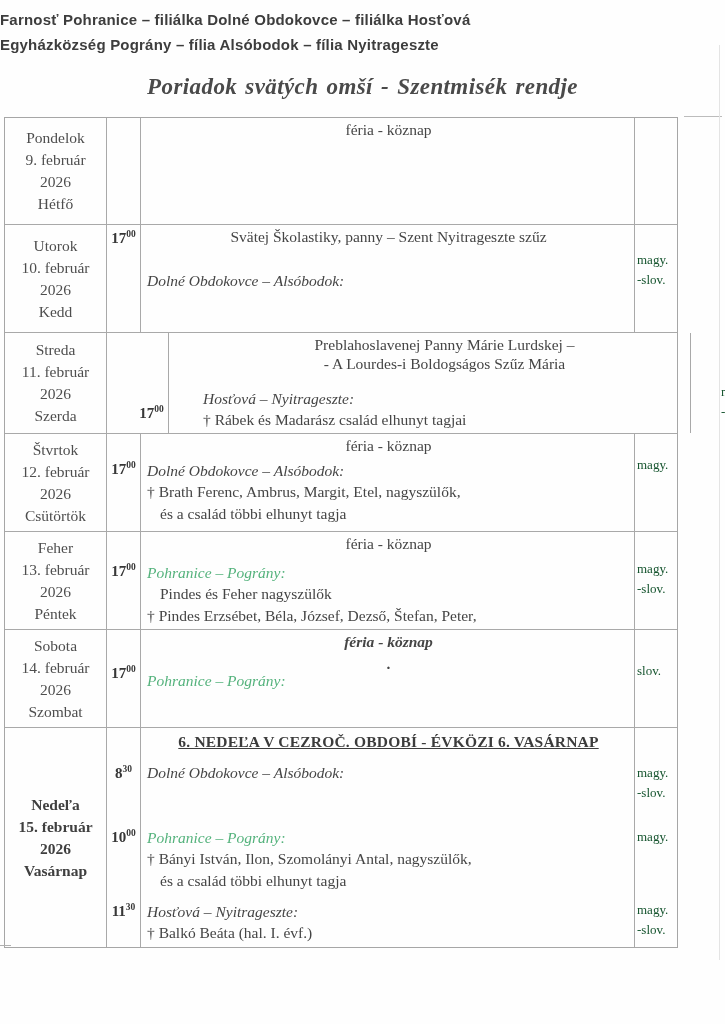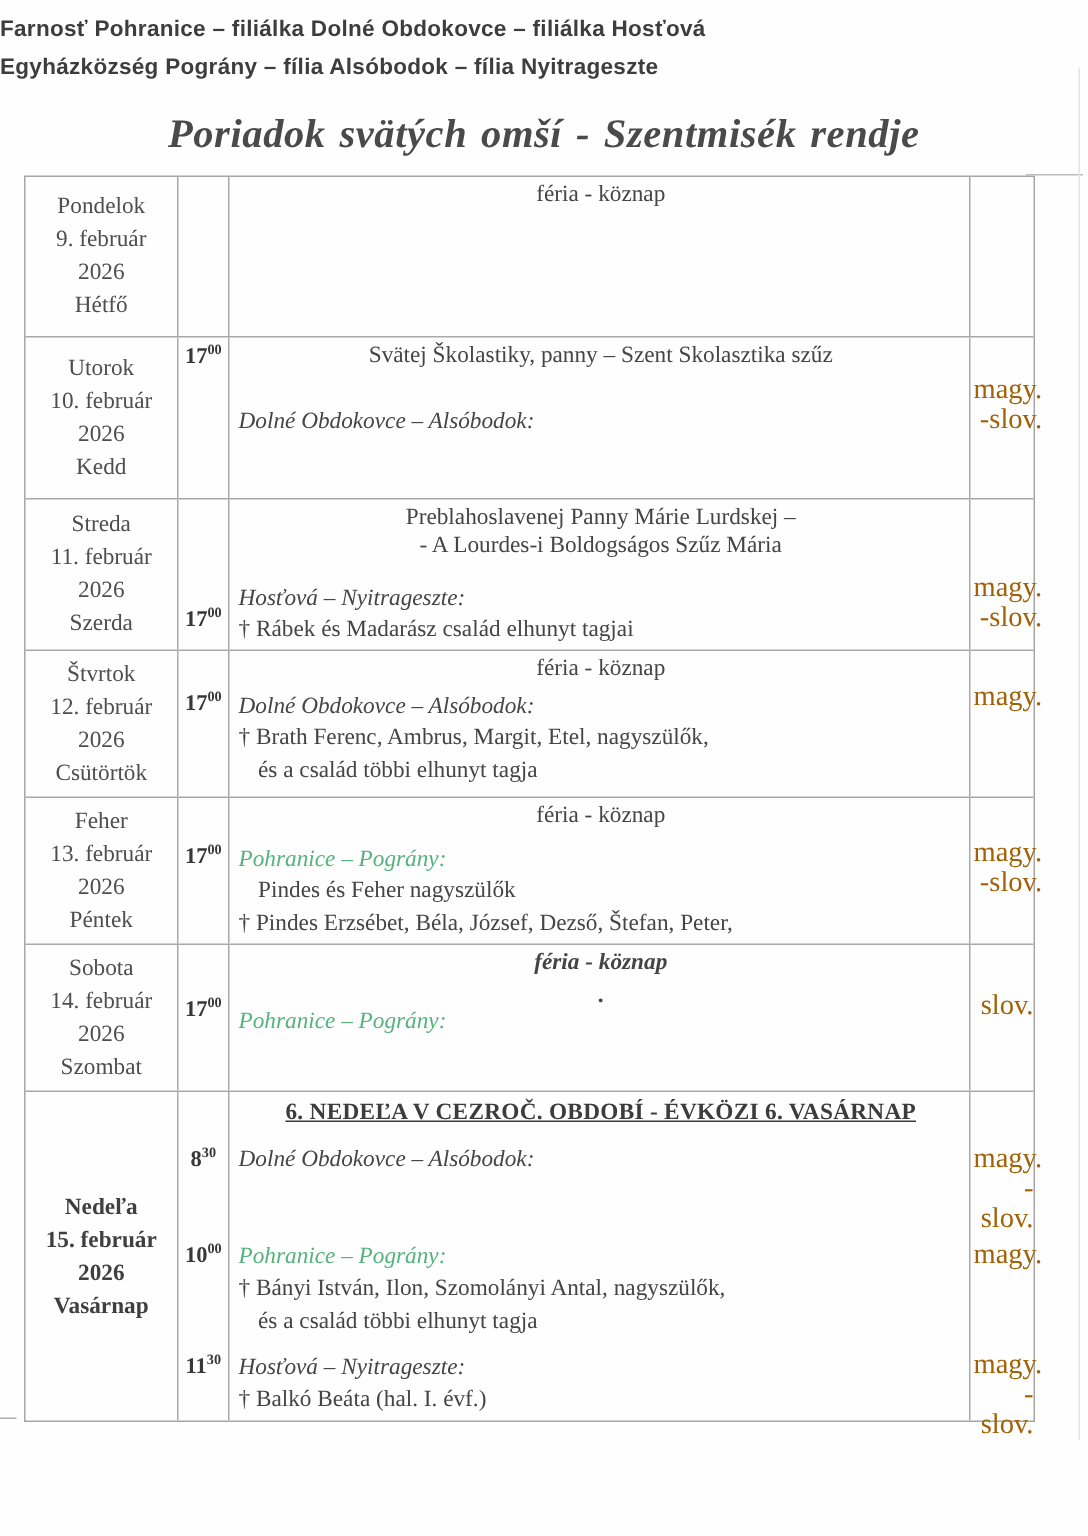--- a/index.html
+++ b/index.html
@@ -9,33 +9,33 @@
     -webkit-font-smoothing:antialiased;
   }
   
   .page-header{padding-top:7px;text-align:left;}
   .h-line{
     font-family:"Liberation Sans",sans-serif;font-weight:700;font-size:15px;
     color:#3d3d3d;line-height:25px;letter-spacing:.2px;
   }
   .doc-title{
     text-align:center;margin-top:17px;font-family:"Liberation Serif",serif;
-    font-weight:700;font-style:italic;font-size:27px;color:#4a4a4a;
+    font-weight:700;font-style:italic;font-size:23px;color:#4a4a4a;
     letter-spacing:.4px;word-spacing:2px;
   }
   
   .mass-table{
-    position:absolute;left:16px;top:117px;width:674px;
+    position:absolute;left:4px;top:117px;width:674px;
     border:1px solid #a6a6a6;box-sizing:border-box;background:transparent;
   }
   .row{display:grid;grid-template-columns:102px 34px 494px 1fr;border-bottom:1px solid #a9a9a9;box-sizing:border-box;}
   .row:last-child{border-bottom:none;}
   .cell{border-right:1px solid #a9a9a9;box-sizing:border-box;position:relative;}
   .cell:last-child{border-right:none;}
-  .r0{height:107px;} .r1{height:108px;} .r2{height:101px;}
+  .r0{height:107px;} .r1{height:108px;} .r2{height:101px;gap:28px;}
   .r3{height:98px;}  .r4{height:98px;}  .r5{height:98px;}  .r6{height:219px;}
   
   .day{display:flex;flex-direction:column;justify-content:center;align-items:center;text-align:center;}
   .day span{font-size:15.5px;line-height:22px;color:#4e4e4e;}
   .r6 .day span{font-weight:700;color:#3f3f3f;}
   
   .time{text-align:center;color:#373737;}
   .tm{font-weight:700;font-size:15px;white-space:nowrap;}
   .tm sup{font-size:9.5px;font-weight:700;}
   .t-r1{padding-top:4px;} .t-r2{padding-top:71px;} .t-r3{padding-top:26px;}
@@ -53,21 +53,21 @@
   .l-r1{margin-top:24px;} .l-r2{margin-top:15px;} .l-r3{margin-top:5px;}
   .l-r4{margin-top:9px;}  .l-r5{margin-top:2px;}
   .dot{text-align:center;line-height:9px;margin-top:8px;font-weight:700;}
   .sun-title{
     text-align:center;margin-top:5px;font-weight:700;text-decoration:underline;
     font-size:15.5px;color:#3c3c3c;letter-spacing:.2px;
   }
   .s-block{position:absolute;left:6px;right:4px;}
   .sb1{top:34px;} .sb2{top:99px;} .sb3{top:173px;}
   
-  .lang{font-size:19px;line-height:20px;color:#a16207;padding-left:2px;text-align:right;}
+  .lang{font-size:13px;line-height:20px;color:#14532d;padding-left:2px;}
   .g-r1{padding-top:25px;} .g-r2{padding-top:49px;} .g-r3{padding-top:21px;}
   .g-r4{padding-top:27px;} .g-r5{padding-top:31px;}
   .s-lang{position:absolute;left:2px;right:0;}
   .sl1{top:35px;} .sl2{top:99px;} .sl3{top:172px;}
   
   .artifact-top{position:absolute;left:684px;top:116px;width:38px;height:1px;background:#bcbcbc;}
   .artifact-bottom{position:absolute;left:0px;top:945px;width:11px;height:1px;background:#b0b0b0;}
   .artifact-edge{position:absolute;left:719px;top:45px;width:1px;height:915px;background:#e4e4e4;}
 </style>
 </head>
@@ -100,21 +100,21 @@
     <div class="cell day">
       <span>Utorok</span>
       <span>10. február</span>
       <span>2026</span>
       <span>Kedd</span>
     </div>
     <div class="cell time t-r1">
       <span class="tm"><span>17</span><sup>00</sup></span>
     </div>
     <div class="cell desc">
-      <div class="feast">Svätej Školastiky, panny – Szent Skolasztika szűz</div>
+      <div class="feast">Svätej Školastiky, panny – Szent Nyitrageszte szűz</div>
       <div class="loc l-r1">Dolné Obdokovce – Alsóbodok:</div>
     </div>
     <div class="cell lang">
       <div class="g-r1">
         <div>magy.</div>
         <div>-slov.</div>
       </div>
     </div>
   </div>
 

